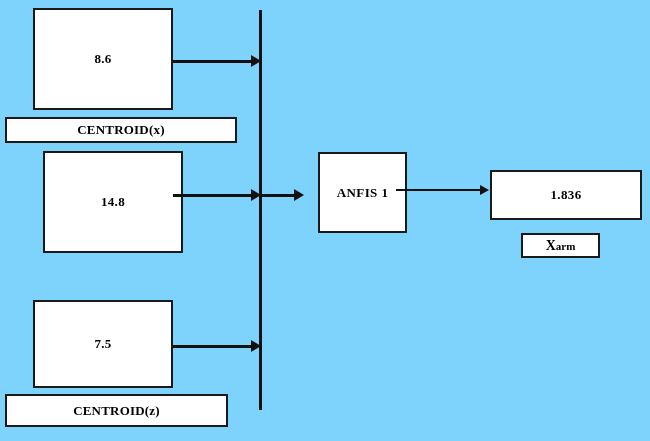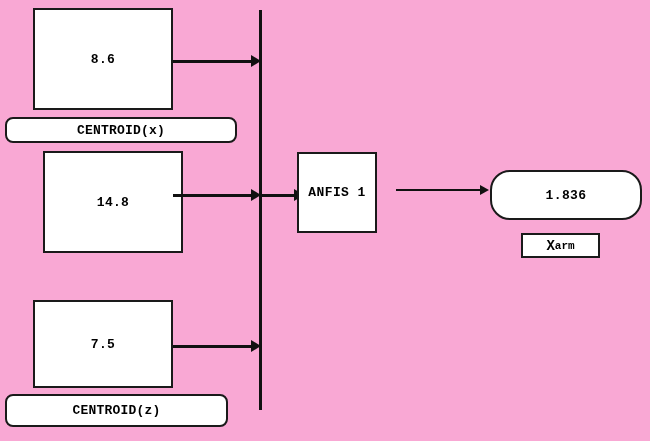--- a/index.html
+++ b/index.html
@@ -5,22 +5,22 @@
 <style>
   html, body {
     margin: 0;
     padding: 0;
     background: #ffffff;
   }
   #canvas {
     position: relative;
     width: 650px;
     height: 441px;
-    background: #f9a8d4;
-    font-family: Liberation Mono, monospace;
+    background: #7dd3fc;
+    font-family: Liberation Serif, serif;
     overflow: hidden;
   }
   
   .box {
     position: absolute;
     box-sizing: border-box;
     background: #ffffff;
     border: 2px solid #1a1a1a;
     display: flex;
     align-items: center;
@@ -30,32 +30,30 @@
   .value-box {
     font-size: 13px;
     font-weight: bold;
     letter-spacing: 0.3px;
   }
   .label-box {
     font-size: 13px;
     font-weight: bold;
     letter-spacing: 0.2px;
     border-width: 2px;
-    border-radius: 8px;
   }
   .proc-box {
     font-size: 13px;
     font-weight: bold;
     letter-spacing: 0.4px;
   }
   .out-box {
     font-size: 13px;
     font-weight: bold;
     letter-spacing: 0.4px;
-    border-radius: 20px;
   }
   .tag-box {
     font-size: 12px;
     font-weight: bold;
   }
   .tag-box .tag-main { font-size: 14px; font-weight: bold; }
   .tag-box .tag-sub  { font-size: 11px; font-weight: bold; }
 
   
   .bus-line {
@@ -103,21 +101,21 @@
   <div class="conn" style="left:173px; top:345px; width:80px; height:3px;"></div>
   <div class="arrowhead" style="left:251px; top:340px;"></div>
 
   <div class="box label-box" style="left:5px; top:394px; width:223px; height:33px;">CENTROID(z)</div>
 
   <div class="bus-line" style="left:259px; top:10px; width:3px; height:400px;"></div>
 
   <div class="conn" style="left:262px; top:194px; width:34px; height:3px;"></div>
   <div class="arrowhead" style="left:294px; top:189px;"></div>
 
-  <div class="box proc-box" style="left:297px; top:152px; width:80px; height:81px;">ANFIS 1</div>
+  <div class="box proc-box" style="left:318px; top:152px; width:89px; height:81px;">ANFIS 1</div>
 
   <div class="conn" style="left:396px; top:189px; width:86px; height:2px;"></div>
   <div class="arrowhead thin" style="left:480px; top:185px;"></div>
 
   <div class="box out-box" style="left:490px; top:170px; width:152px; height:50px;">1.836</div>
 
   <div class="box tag-box" style="left:521px; top:233px; width:79px; height:25px;">
     <span class="tag-main">X</span>
       <span class="tag-sub">arm</span>
   </div>

